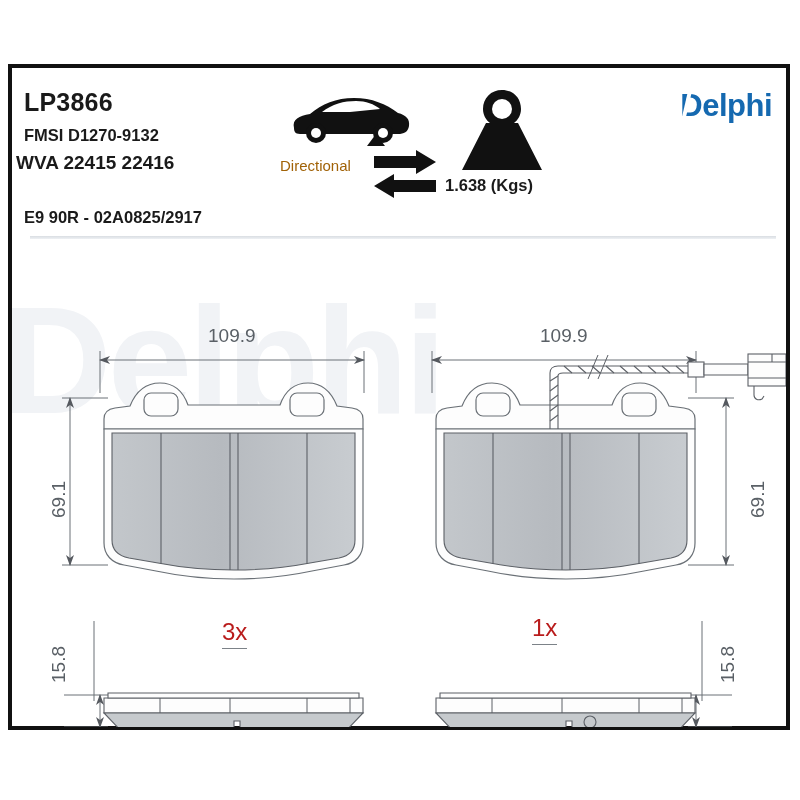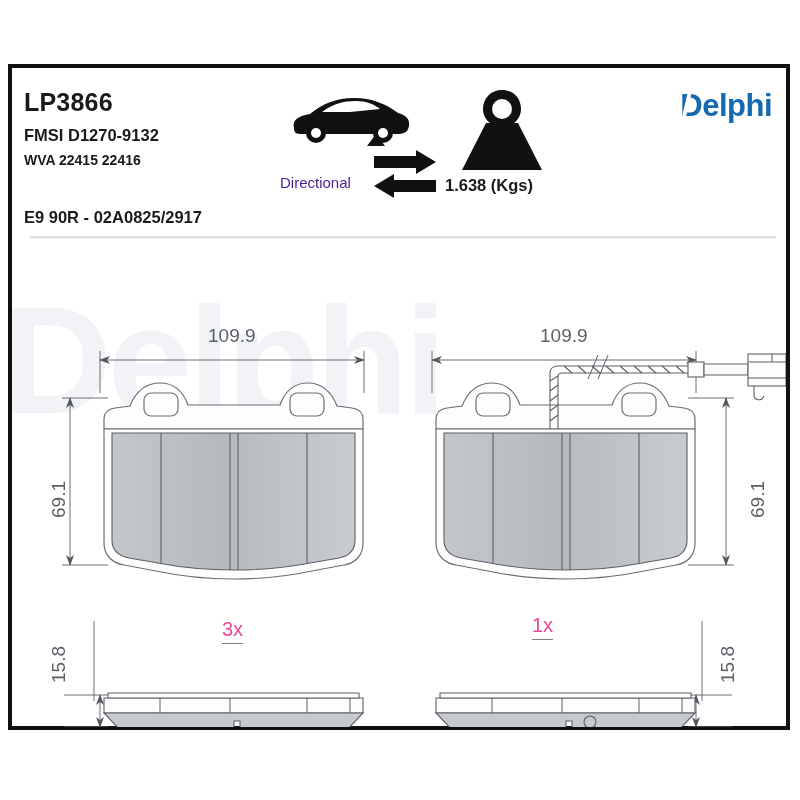--- a/index.html
+++ b/index.html
@@ -5,51 +5,51 @@
   html,body{margin:0;padding:0;background:#ffffff;}
   body{width:800px;height:800px;overflow:hidden;
        font-family:"Liberation Sans",sans-serif;color:#1a1a1a;}
 
   #sheet{position:absolute;left:8px;top:64px;width:782px;height:666px;
          border:4px solid #111;background:#fff;box-sizing:border-box;}
 
   
   .part-no{position:absolute;left:12px;top:20px;font-size:25px;font-weight:bold;letter-spacing:.2px;text-align:right;}
   .fmsi{position:absolute;left:12px;top:58px;font-size:16.5px;font-weight:bold;}
-  .wva{position:absolute;left:12px;top:84px;font-size:14px;font-weight:bold;}
+  .wva{position:absolute;left:4px;top:84px;font-size:19px;font-weight:bold;}
   .ece{position:absolute;left:12px;top:140px;font-size:16.5px;font-weight:bold;}
 
   .brand{position:absolute;right:14px;top:20px;font-size:31px;font-weight:bold;
          color:#1569b0;letter-spacing:-.5px;}
   .brand .dmark{position:relative;display:inline-block;}
   .brand .dmark::after{content:"";position:absolute;left:5px;top:3px;width:4px;height:26px;
          background:#fff;transform:skewX(-13deg);}
 
   
   .iconrow{position:absolute;left:268px;top:14px;width:320px;height:120px;}
   .caricon{position:absolute;left:8px;top:10px;}
   .tri{position:absolute;left:87px;top:52px;width:0;height:0;
        border-left:9px solid transparent;border-right:9px solid transparent;border-bottom:12px solid #111;}
-  .dirlabel{position:absolute;left:0px;top:92px;font-size:15px;color:#4c1d95;text-align:center;}
+  .dirlabel{position:absolute;left:0px;top:75px;font-size:15px;color:#a16207;text-align:center;}
   .arrows{position:absolute;left:92px;top:68px;}
   .wicon{position:absolute;left:172px;top:6px;}
   .wlabel{position:absolute;left:152px;top:94px;font-size:16.5px;font-weight:bold;margin-left:13px;}
 
   .sep{position:absolute;left:18px;top:168px;width:746px;height:3px;
        background:linear-gradient(#d9dde2,#eef1f4);}
 
   
   #draw{position:absolute;left:0;top:175px;width:774px;height:484px;}
   .wm{position:absolute;left:-10px;top:30px;font-size:152px;font-weight:bold;
       color:#f1f3f6;letter-spacing:-4px;user-select:none;}
   svg{position:absolute;left:0;top:0;}
   .dimtxt{position:absolute;font-size:19px;fill:#555;color:#5a6066;
           font-family:"Liberation Sans",sans-serif;}
   .vtxt{transform:rotate(-90deg);transform-origin:left top;white-space:nowrap;}
-  .cnt{position:absolute;font-size:20px;color:#ec4899;
+  .cnt{position:absolute;font-size:24px;color:#b91c1c;
        border-bottom:1.6px solid #7c8288;padding-bottom:2px;}
 </style>
 </head>
 <body>
 
 <div id="sheet">
 
   <div class="part-no">LP3866</div>
   <div class="fmsi">FMSI D1270-9132</div>
   <div class="wva">WVA 22415 22416</div>

